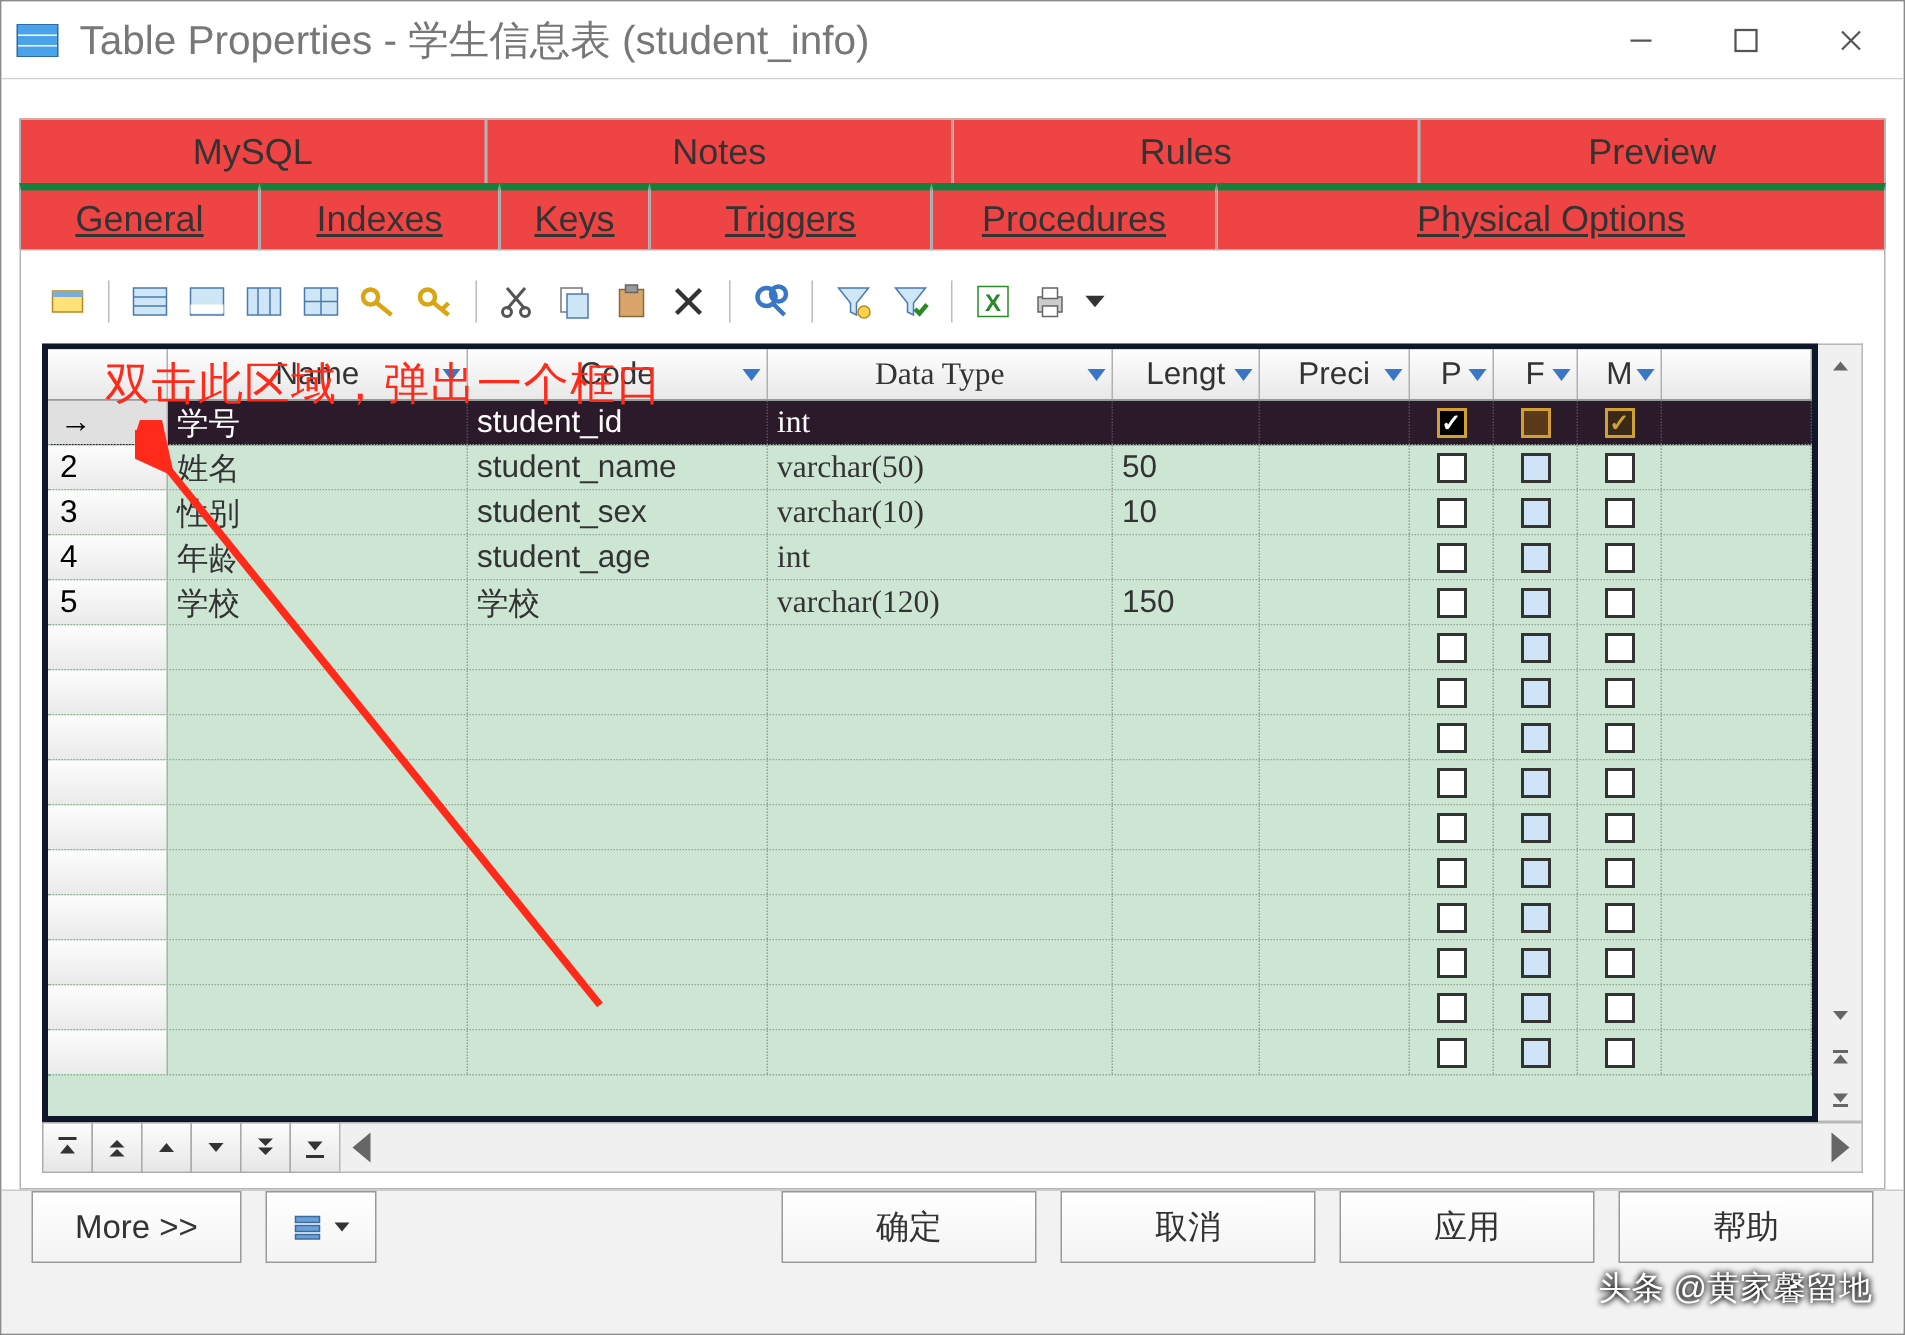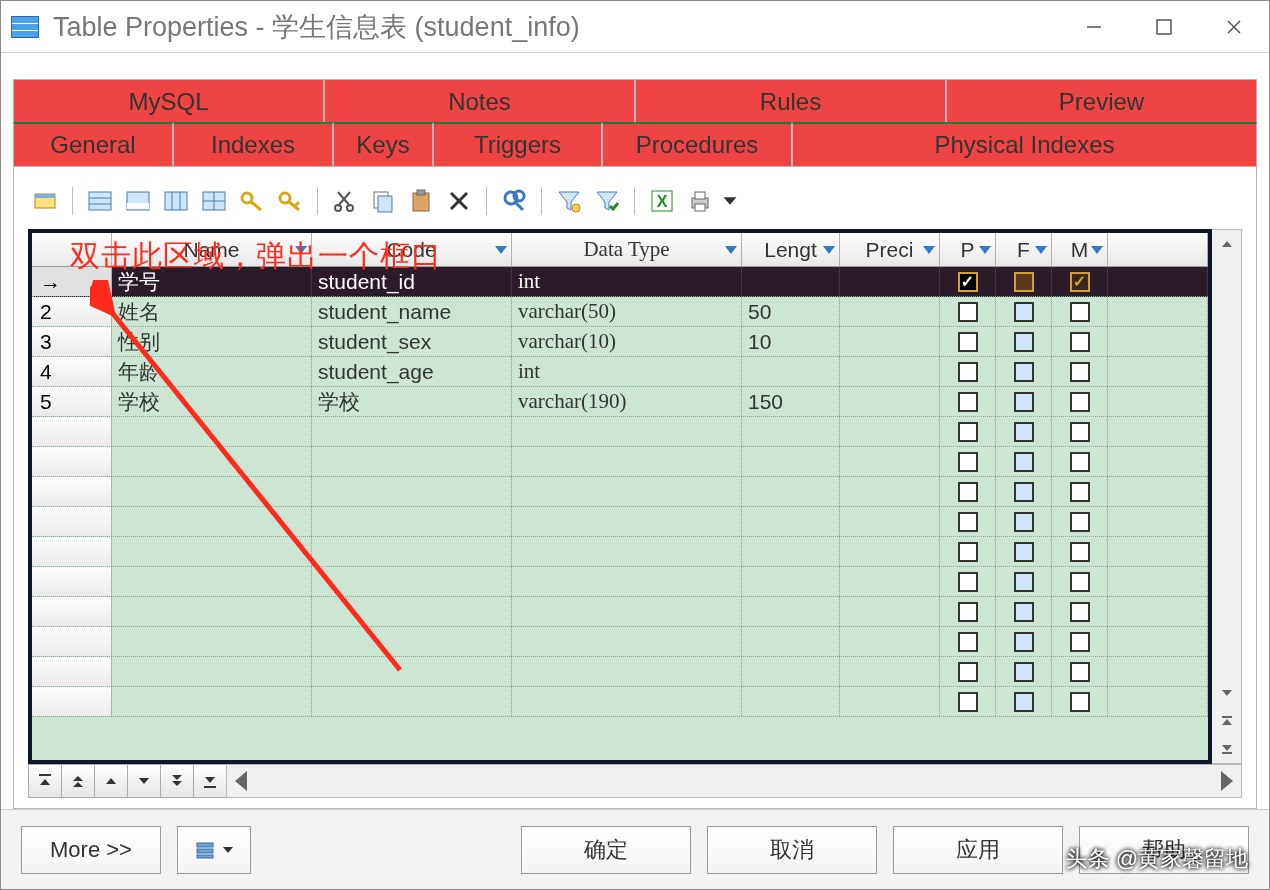--- a/index.html
+++ b/index.html
@@ -49,21 +49,21 @@
   
   .tabrow { display:flex; height:44px; }
   .tab {
     border:1px solid #b5b5b5; border-bottom:none;
     display:flex; align-items:center; justify-content:center;
     color:#333; font-size:24px; background:#ef4444;
     position:relative;
   }
   .tabrow.top .tab { flex:1; }
   .tabrow.bottom { margin-top:-1px; }
-  .tabrow.bottom .tab { border-top:2px solid #15803d; }
+  .tabrow.bottom .tab { border-top:5px solid #15803d;text-decoration:underline; }
   .tab.active { background:#fff; z-index:3; }
   .tab.active.columns { border-bottom:1px solid #fff; margin-bottom:-1px;}
   .tabrow.bottom .tab { }
   .tabcontent {
     border:1px solid #b5b5b5;
     flex:1;
     display:flex; flex-direction:column;
     padding: 14px 14px 10px 14px;
     position:relative;
     min-height:0;
@@ -121,22 +121,22 @@
   .hstrack{flex:1;}
   
   .annot {
     position:absolute; top:236px; left:70px;
     color:#ff2a1a; font-size:30px; font-weight:500; z-index:20;
     pointer-events:none; letter-spacing:1px;
   }
   .arrow { position:absolute; top:280px; left:90px; z-index:19; pointer-events:none;}
   
   .footer {
-    height:80px; background:#f2f2f2; border-top:1px solid #ccc;
-    display:flex; align-items:center; padding:0 20px; gap:16px;
+    height:96px; background:#f2f2f2; border-top:1px solid #ccc;
+    display:flex; padding:0 20px; gap:16px;
   }
   .btn {
     height:48px; padding:0 28px; border:1px solid #9a9a9a;
     background:linear-gradient(#fff,#f4f4f4);
     display:flex; align-items:center; justify-content:center;
     font-size:22px; color:#333;
   }
   .btn.tool{padding:0 16px;}
   .footer .spacer{flex:1;}
   .watermark{ position:absolute; right:22px; bottom:16px; color:#fff; font-size:22px; text-shadow:0 0 4px #000,0 0 4px #000; z-index:50; pointer-events:none;}
@@ -187,28 +187,28 @@
   <div class="tabrow bottom">
     <div class="tab" style="width:160px">
         <span>General</span>
       </div>
     <div class="tab" style="width:160px">
         <span>Indexes</span>
       </div>
     <div class="tab" style="width:100px">
         <span>Keys</span>
       </div>
-    <div class="tab" style="width:169px">
+    <div class="tab" style="width:188px">
         <span>Triggers</span>
       </div>
     <div class="tab" style="width:190px">
         <span>Procedures</span>
       </div>
     <div class="tab" style="flex:1">
-        <span>Physical Indexes</span>
+        <span>Physical Options</span>
       </div>
   </div>
 
   <div class="tabcontent">
 
     <div class="toolbar">
       <div class="tbtn">
           <svg viewBox="0 0 26 26">
             <rect x="3" y="6" width="20" height="14" fill="#ffe27a" stroke="#b58a1e"></rect>
             <rect x="3" y="6" width="20" height="4" fill="#7aaed6"></rect>
@@ -432,21 +432,21 @@
               </div>
               <div class="gcell c-m">
                 <span class="chk m"></span>
               </div>
               <div class="gcell c-tail"></div>
             </div>
             <div class="grow data">
               <div class="rownum">5</div>
               <div class="gcell c-name">学校</div>
               <div class="gcell c-code">学校</div>
-              <div class="gcell c-type">varchar(190)</div>
+              <div class="gcell c-type">varchar(120)</div>
               <div class="gcell c-len">150</div>
               <div class="gcell c-prec"></div>
               <div class="gcell c-p">
                 <span class="chk p"></span>
               </div>
               <div class="gcell c-f">
                 <span class="chk f"></span>
               </div>
               <div class="gcell c-m">
                 <span class="chk m"></span>

